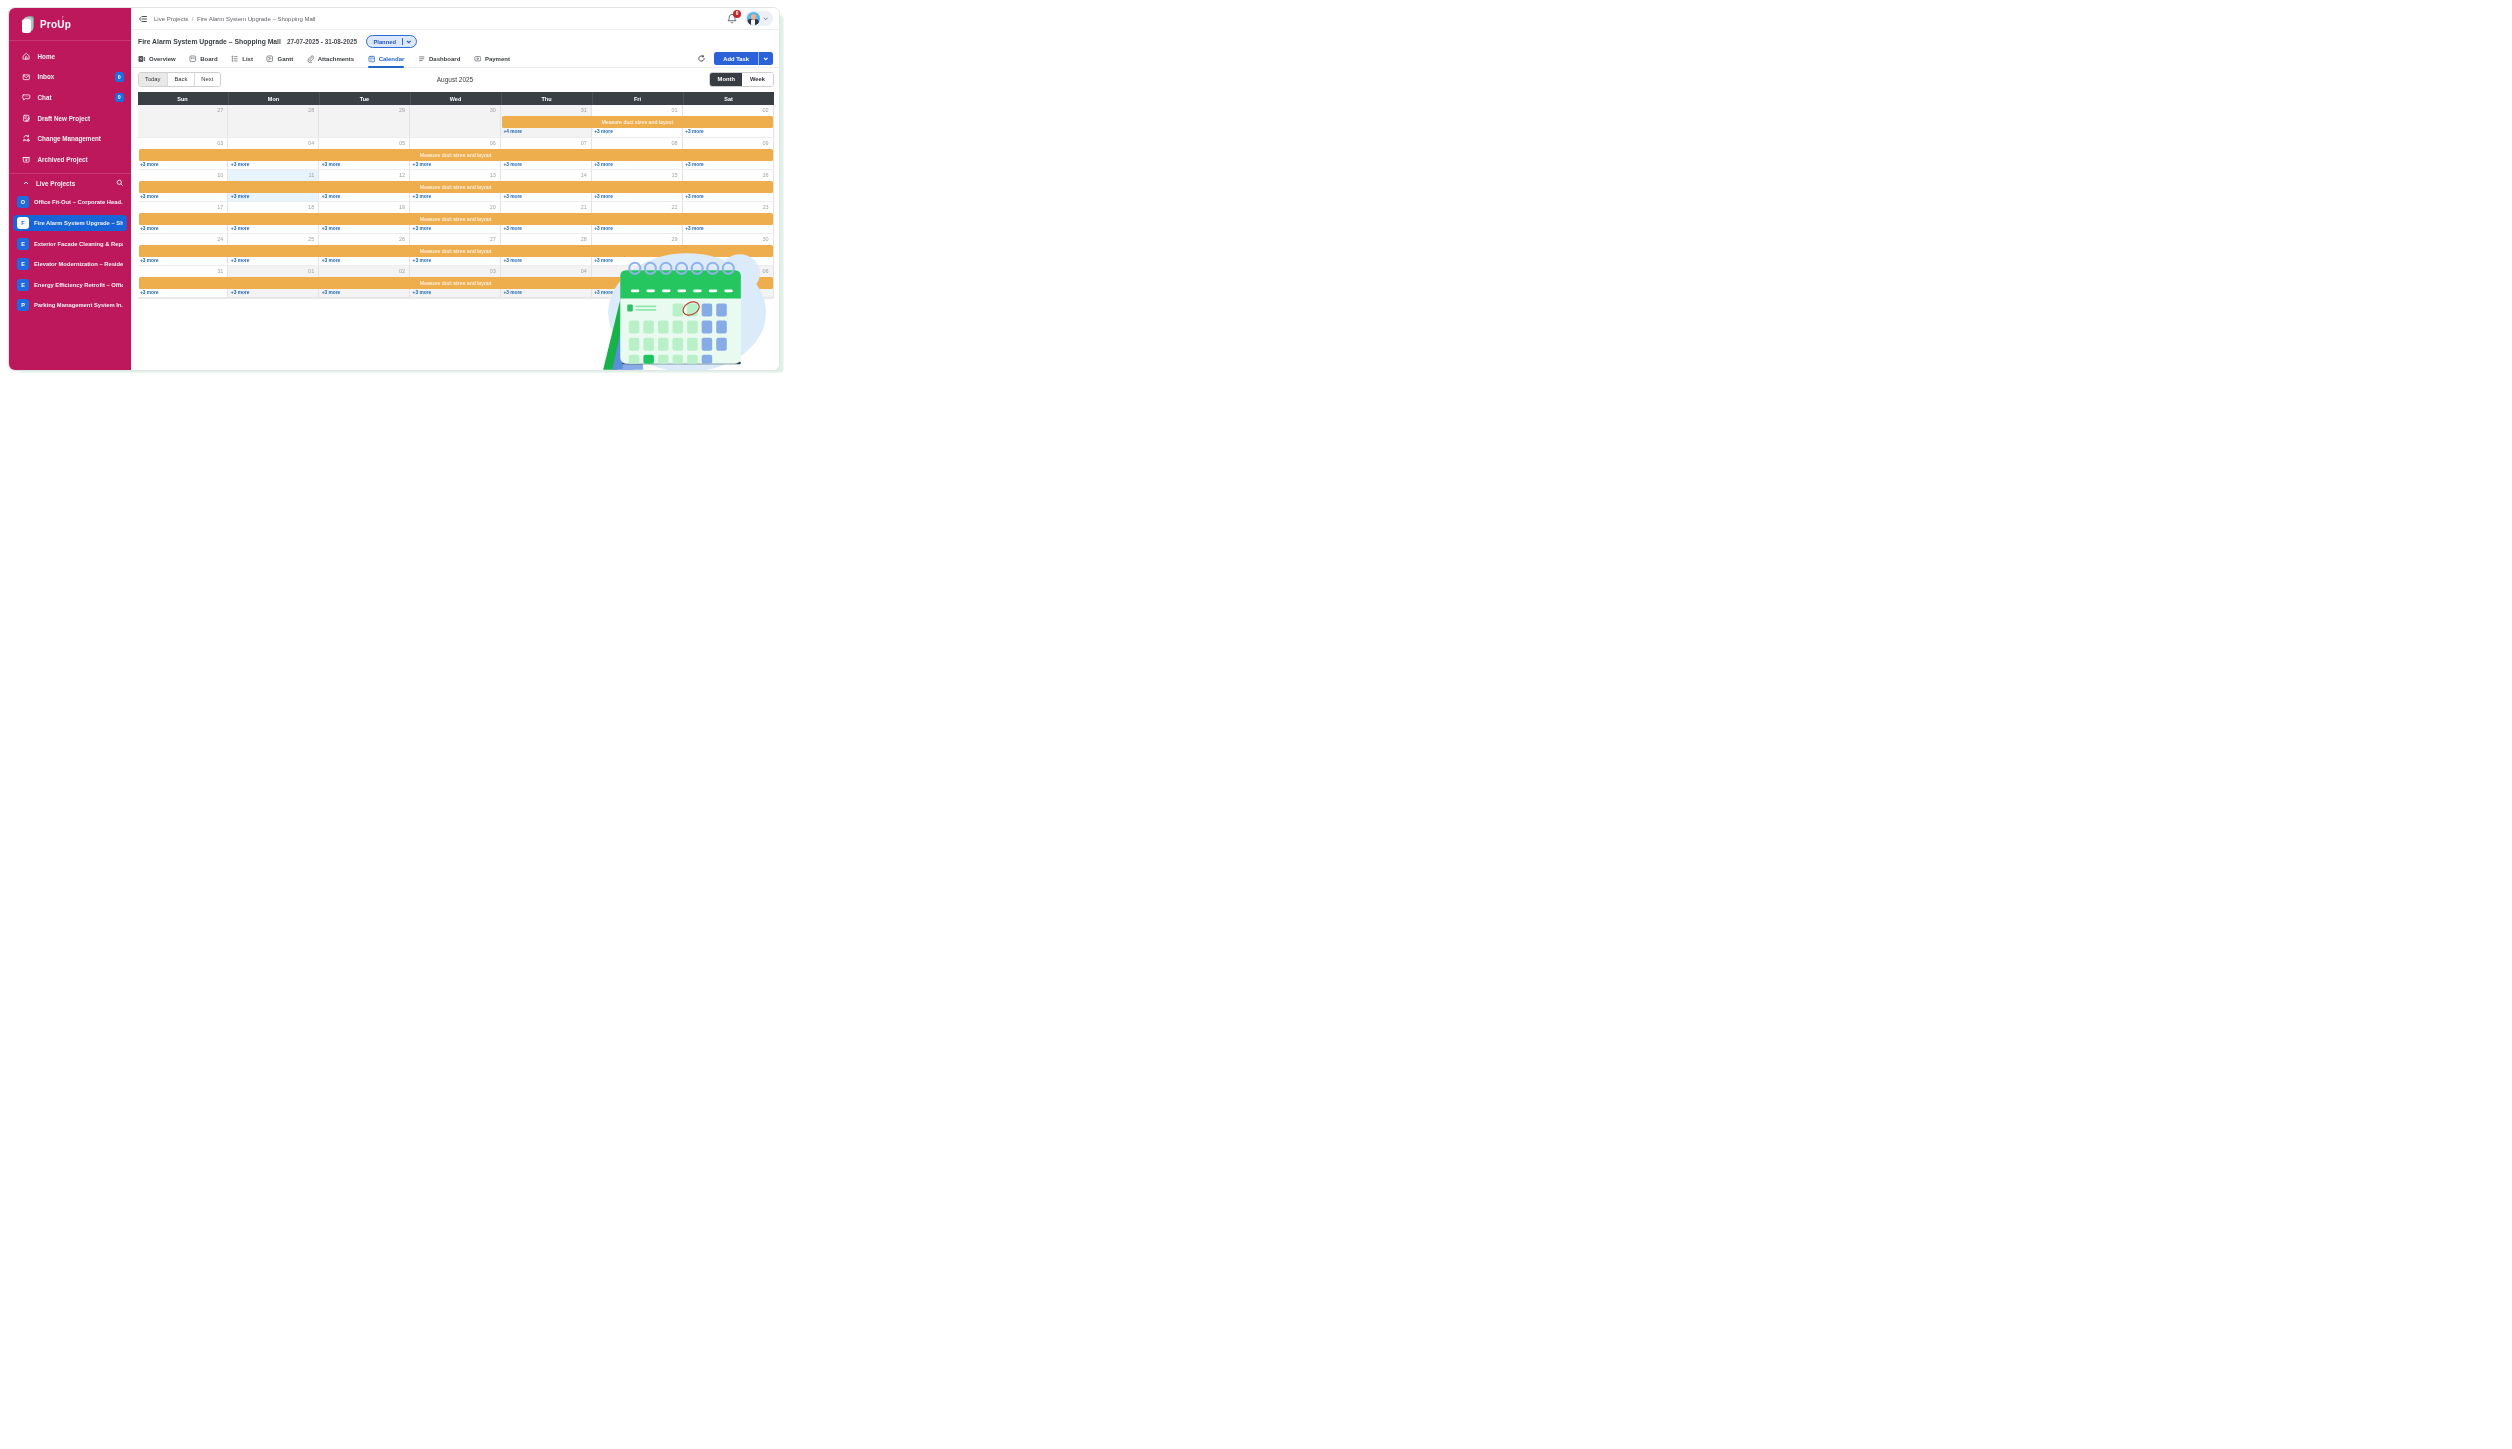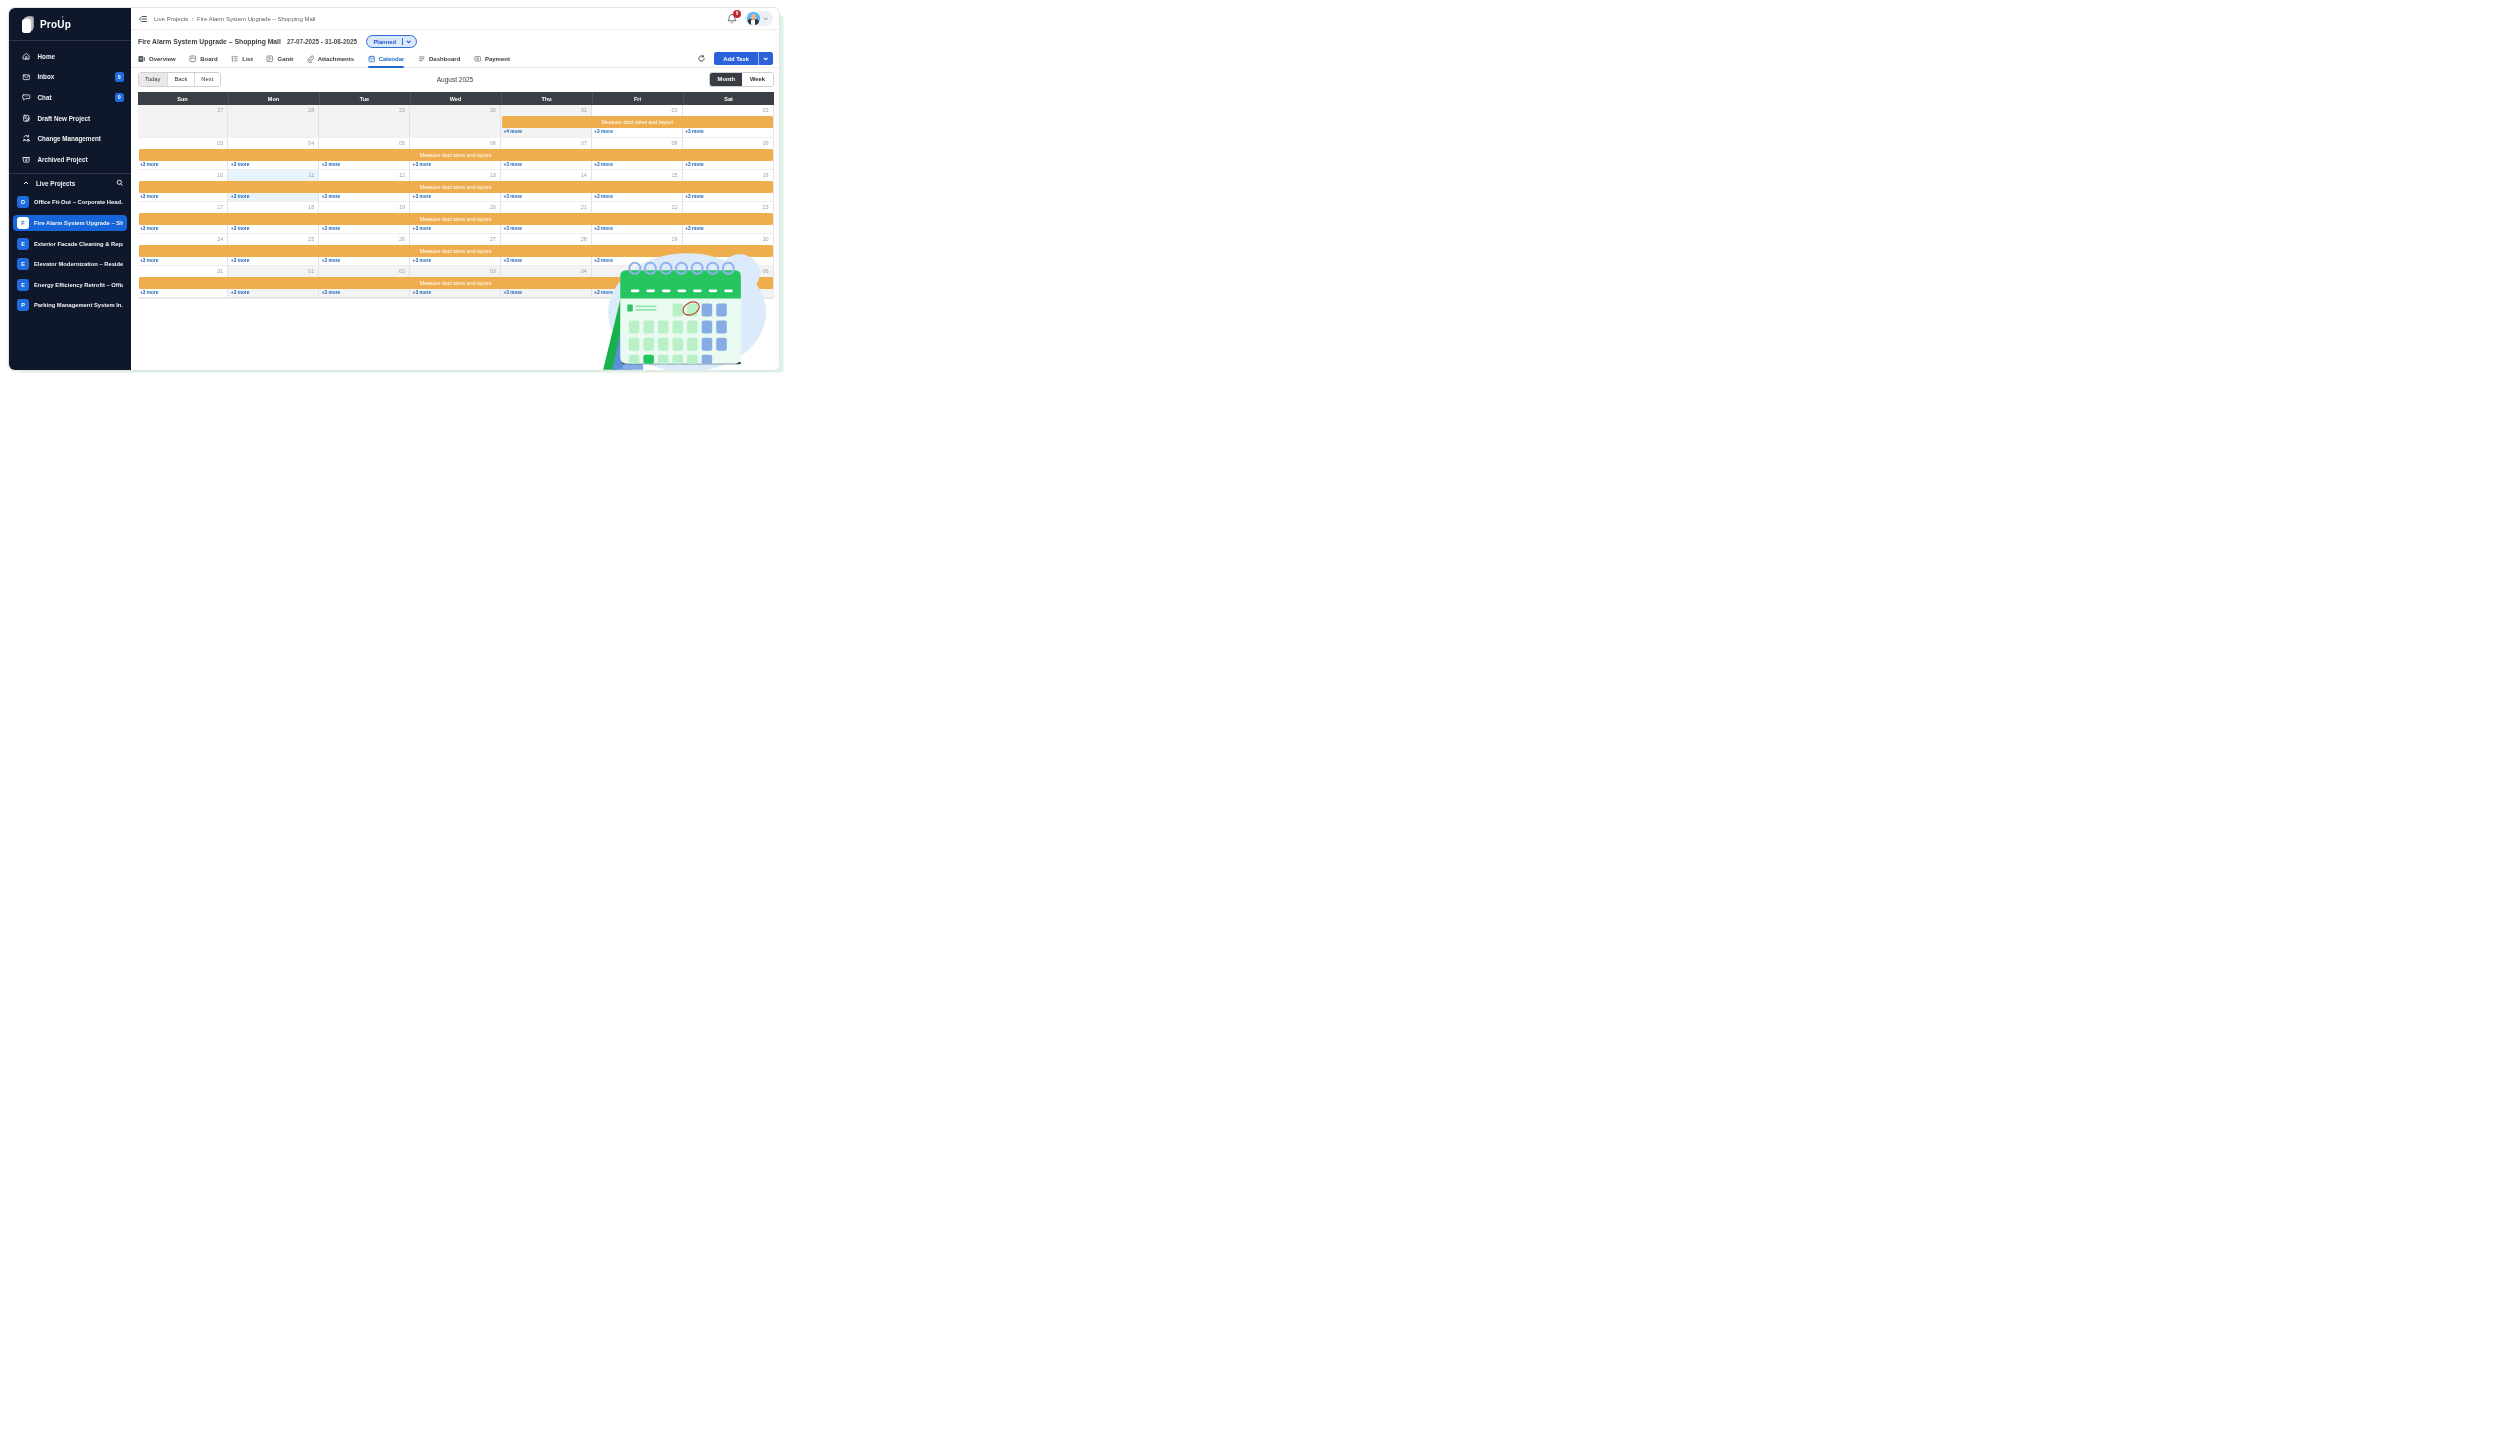--- a/index.html
+++ b/index.html
@@ -3,21 +3,21 @@
 <meta charset="utf-8">
 <style>
   * { margin:0; padding:0; box-sizing:border-box; }
   html,body { width:788px; height:377px; background:#fff; font-family:"Liberation Sans", sans-serif; overflow:hidden; }
 
   .frame { position:absolute; left:8px; top:7px; width:772px; height:364px;
     border:0.5px solid #e4e4e4; border-radius:7px; overflow:hidden; background:#fff;
     box-shadow: 7px 5px 0 -3.5px #ddf3e7, 0 1px 3px rgba(0,0,0,.06); display:flex; }
 
   
-  .sidebar { width:122px; min-width:122px; background:#0f172a; color:#f1f1f3; display:flex; flex-direction:column;text-align:center; }
+  .sidebar { width:122px; min-width:122px; background:#be185d; color:#f1f1f3; display:flex; flex-direction:column;text-align:center; }
   .logo-row { height:33px; display:flex; align-items:center; gap:5px; padding:0 10px 0 13px; border-bottom:0.5px solid rgba(255,255,255,.14); }
   .logo-mark { position:relative; width:13px; height:17px; }
   .logo-mark .back { position:absolute; left:3.5px; top:0; width:8.5px; height:13px; background:#8e8e96; border-radius:2.5px; }
   .logo-mark .mid  { position:absolute; left:2px; top:1.5px; width:8.5px; height:13.6px; background:#bdbdc3; border-radius:2.5px; }
   .logo-mark .front{ position:absolute; left:0;  top:3.5px; width:9px; height:13.6px; background:#fff; border-radius:2.5px; }
   .logo-text { font-size:10px; font-weight:700; color:#fff; letter-spacing:0.2px; position:relative; }
   .logo-text .uparrow { position:absolute; right:6.5px; top:-4.5px; font-size:5.5px; font-weight:700; }
   .nav { padding:5px 0 0 0; }
   .nav-item { height:20.6px; display:flex; align-items:center; gap:7px; padding:0 7px 0 13px; cursor:pointer; font-size:6.3px; font-weight:700; }
   .nav-item svg { width:8.5px; height:8.5px; stroke:#fff; fill:none; stroke-width:1.6; stroke-linecap:round; stroke-linejoin:round; flex:none; }

